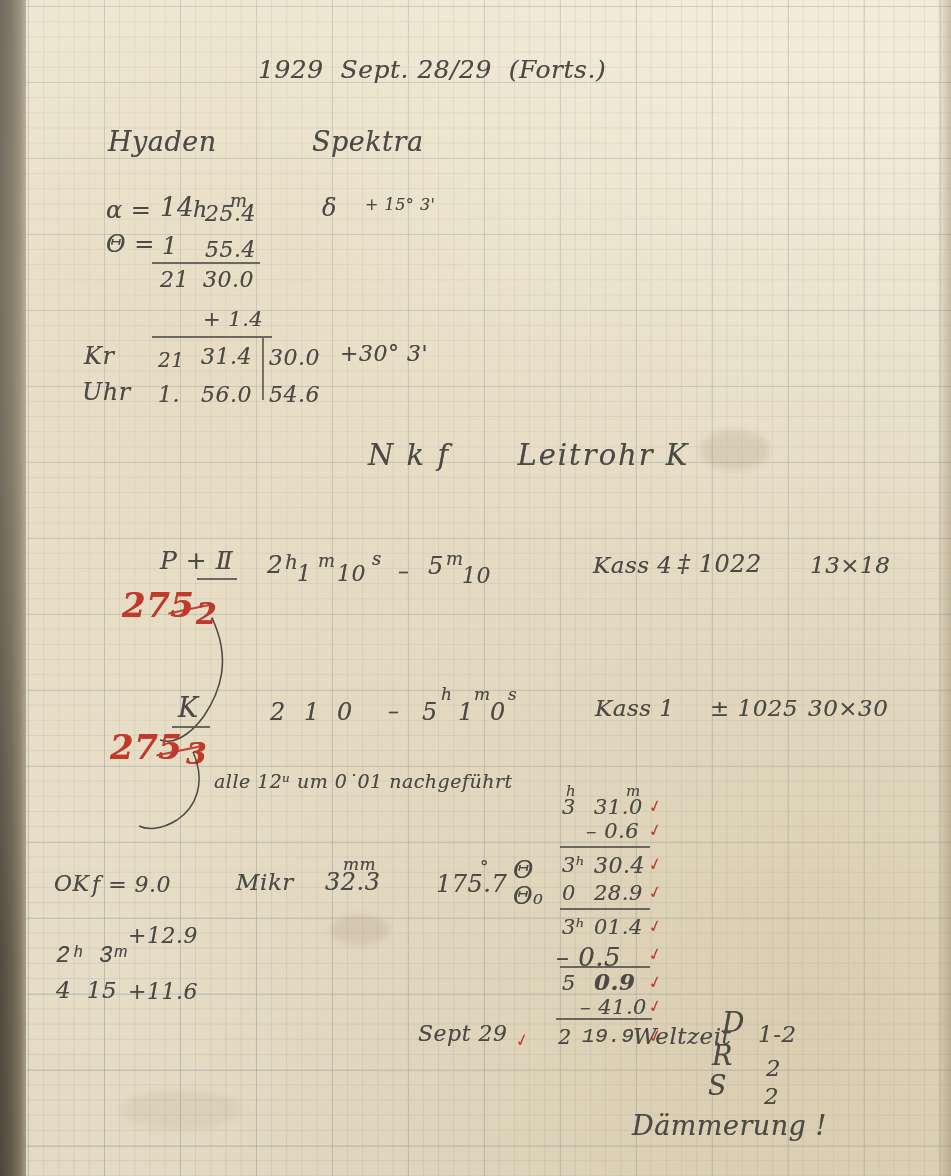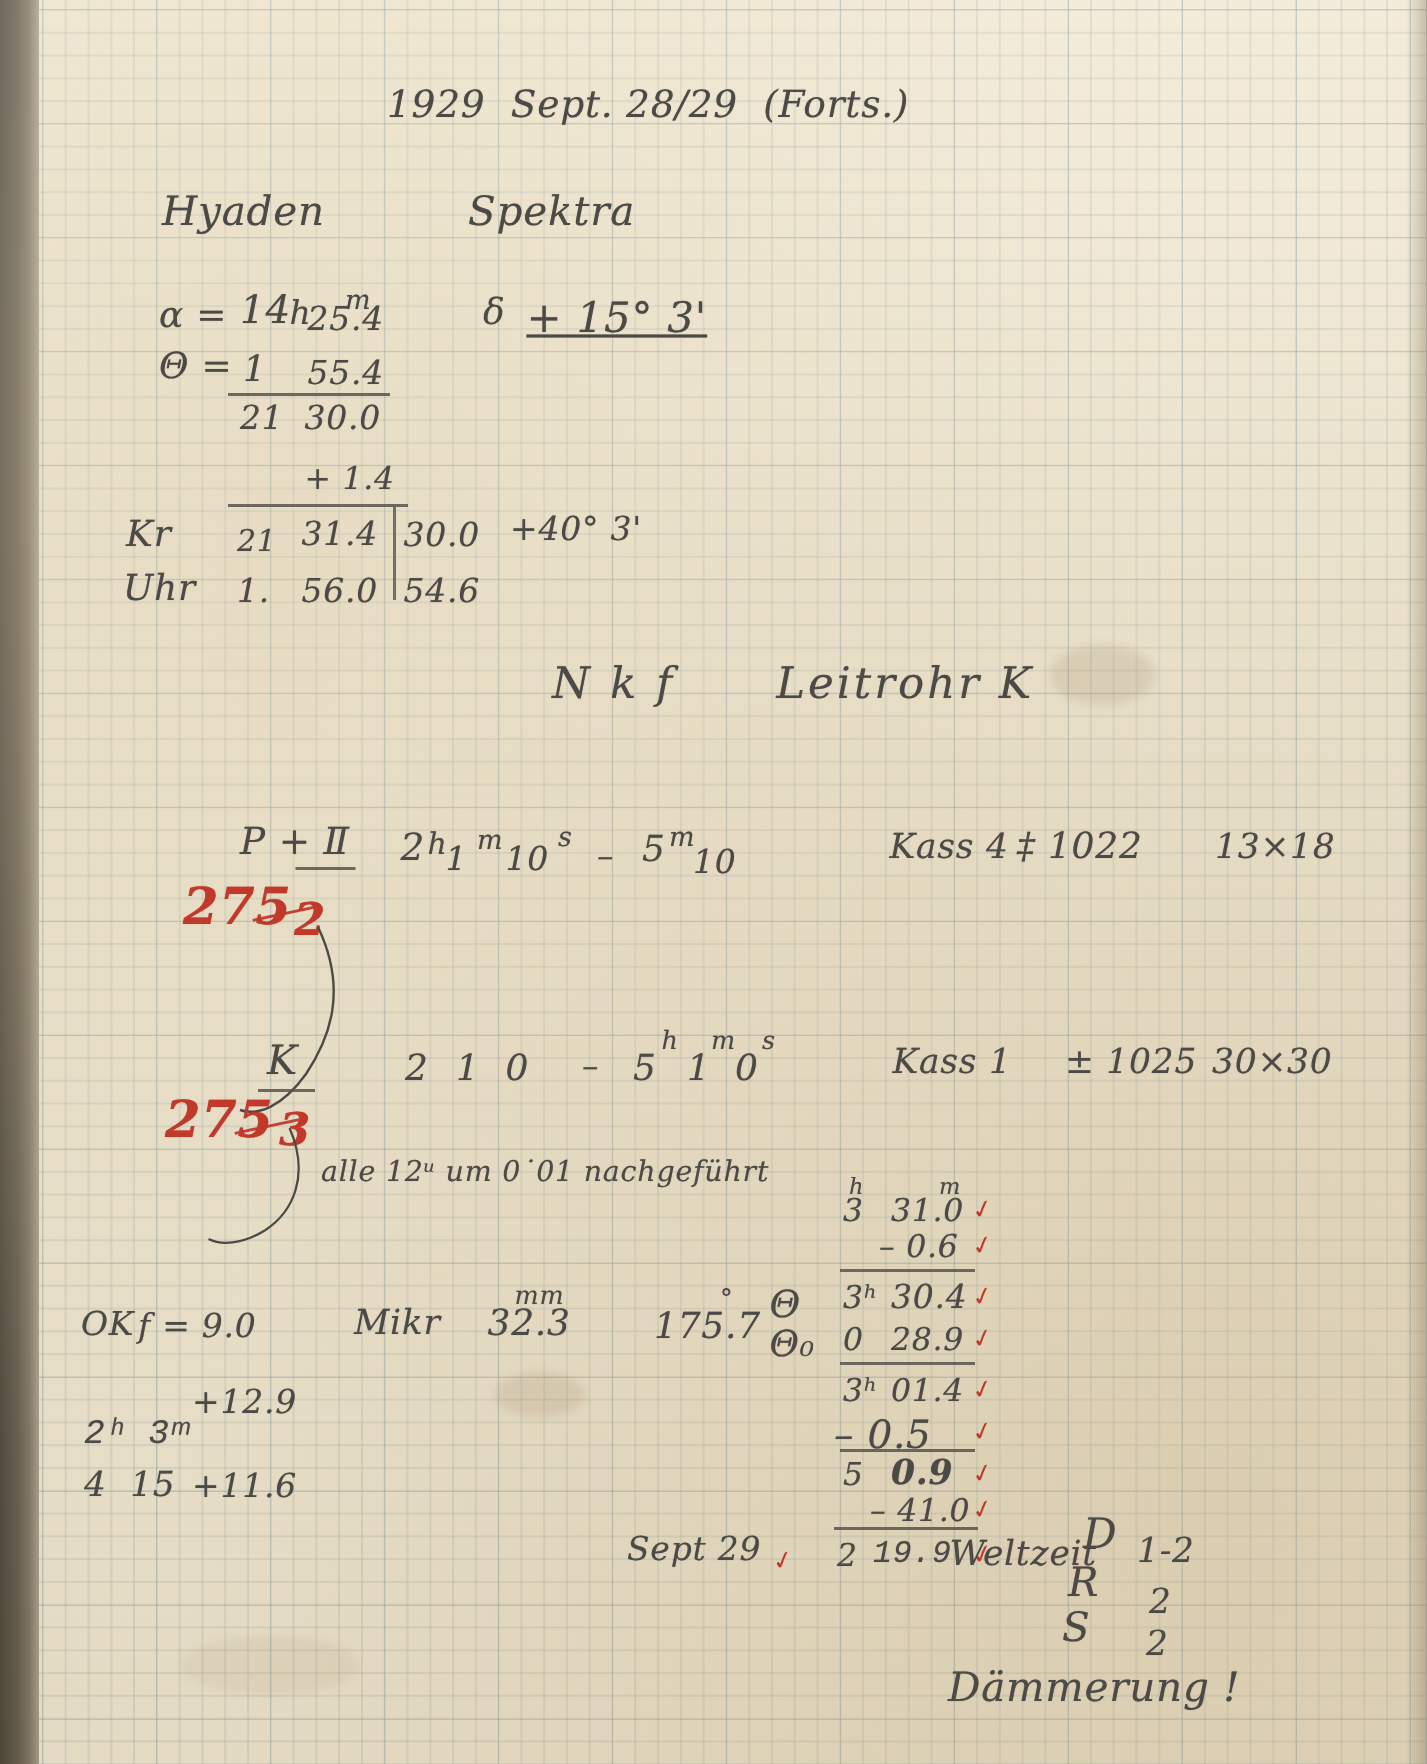--- a/index.html
+++ b/index.html
@@ -134,41 +134,41 @@
   <div class="ink" style="left:108px; top:128px; font-size:27px;">Hyaden</div>
   <div class="ink" style="left:312px; top:128px; font-size:27px;">Spektra</div>
 
   <div class="ink" style="left:106px; top:198px; font-size:24px;">α =</div>
   <div class="ink" style="left:160px; top:194px; font-size:26px;">14</div>
   <div class="ink sup" style="left:193px; top:198px; font-size:22px;">h</div>
   <div class="ink" style="left:205px; top:202px; font-size:22px;">25.4</div>
   <div class="ink sup" style="left:230px; top:192px; font-size:18px;">m</div>
 
   <div class="ink" style="left:322px; top:196px; font-size:24px;">δ</div>
-  <div class="ink" style="left:351px; top:197px; font-size:28px;text-decoration:underline;">+ 15° 3'</div>
+  <div class="ink" style="left:365px; top:197px; font-size:16px;">+ 15° 3'</div>
 
   <div class="ink" style="left:106px; top:232px; font-size:24px;">Θ =</div>
   <div class="ink" style="left:162px; top:234px; font-size:24px;">1</div>
   <div class="ink" style="left:205px; top:238px; font-size:22px;">55.4</div>
 
   <div class="rule" style="left:152px; top:262px; width:108px;"></div>
 
   <div class="ink" style="left:160px; top:268px; font-size:22px;">21</div>
   <div class="ink" style="left:203px; top:268px; font-size:22px;">30.0</div>
 
   <div class="ink" style="left:203px; top:308px; font-size:21px;">+ 1.4</div>
 
   <div class="rule" style="left:152px; top:336px; width:120px;"></div>
 
   <div class="ink" style="left:84px; top:344px; font-size:24px;">Kr</div>
   <div class="ink" style="left:158px; top:350px; font-size:20px;">21</div>
   <div class="ink" style="left:201px; top:345px; font-size:22px;">31.4</div>
   <div class="vrule" style="left:262px; top:338px; height:62px;"></div>
   <div class="ink" style="left:269px; top:346px; font-size:22px;">30.0</div>
-  <div class="ink" style="left:340px; top:342px; font-size:22px;">+40° 3'</div>
+  <div class="ink" style="left:340px; top:342px; font-size:22px;">+30° 3'</div>
 
   <div class="ink" style="left:82px; top:380px; font-size:24px;">Uhr</div>
   <div class="ink" style="left:158px; top:383px; font-size:22px;">1.</div>
   <div class="ink" style="left:201px; top:383px; font-size:22px;">56.0</div>
   <div class="ink" style="left:269px; top:383px; font-size:22px;">54.6</div>
 
   <div class="ink" style="left:368px; top:440px; font-size:29px; letter-spacing:2px;">N k f      Leitrohr K</div>
 
   <div class="ink" style="left:160px; top:548px; font-size:25px;">P + Ⅱ</div>
   <div class="rule" style="left:197px; top:578px; width:40px;"></div>

